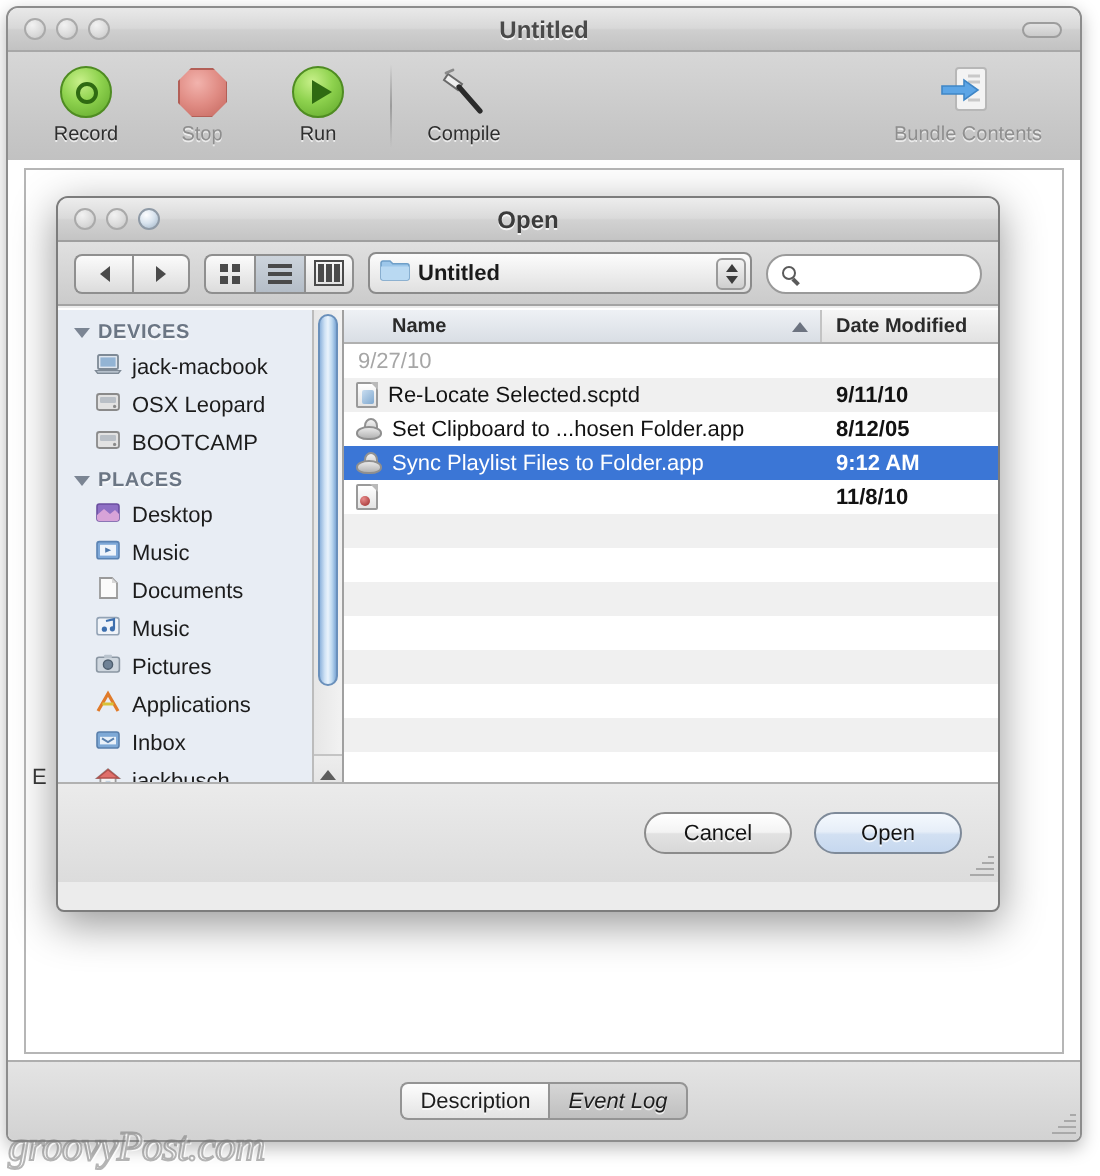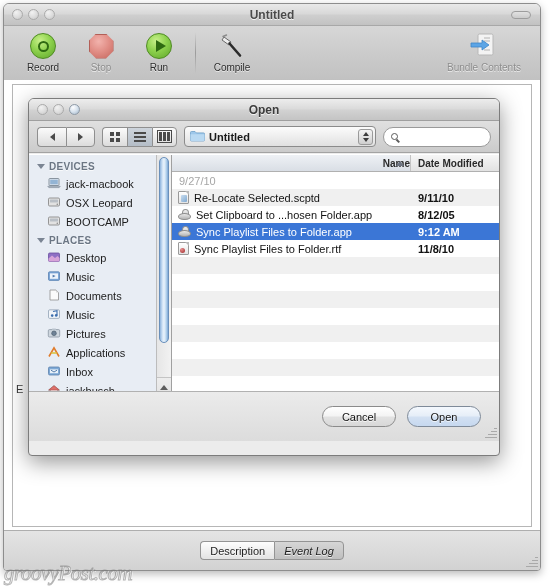--- a/index.html
+++ b/index.html
@@ -305,21 +305,20 @@
     height: 17px; display: flex;
     background: linear-gradient(to bottom, #f6f6f6, #e2e2e2);
     border-bottom: 1px solid #b0b0b0;
     font-size: 10px; font-weight: bold; color: #2a2a2a;
   }
   .fl-h-name {
     flex: 1; display: flex; align-items: center;
     padding-left: 24px; position: relative;
     border-right: 1px solid #c3c3c3;
     background: linear-gradient(to bottom, #eef1f5, #d9dee5);
-    justify-content: flex-end;
   }
   .sortarrow {
     position: absolute; right: 6px; top: 6px;
     width:0;height:0;border-bottom:5px solid #6c7380;border-left:4px solid transparent;border-right:4px solid transparent;
   }
   .fl-h-date {
     width: 88px; display: flex; align-items: center; padding-left: 7px;
   }
   .fl-rows { position: absolute; left:0; right:0; top:17px; bottom:0; }
   .frow {
@@ -756,21 +755,20 @@
                 <i></i>
               </span>
             <span>Sync Playlist Files to Folder.app</span>
           </div>
           <div class="fdate">9:12 AM</div>
         </div>
 
         <div class="frow">
           <div class="fname">
             <span class="ic-doc rtf"></span>
-            <span>Sync Playlist Files to Folder.rtf</span>
           </div>
           <div class="fdate">11/8/10</div>
         </div>
 
         <div class="frow alt"></div>
         <div class="frow"></div>
         <div class="frow alt"></div>
         <div class="frow"></div>
         <div class="frow alt"></div>
         <div class="frow"></div>

